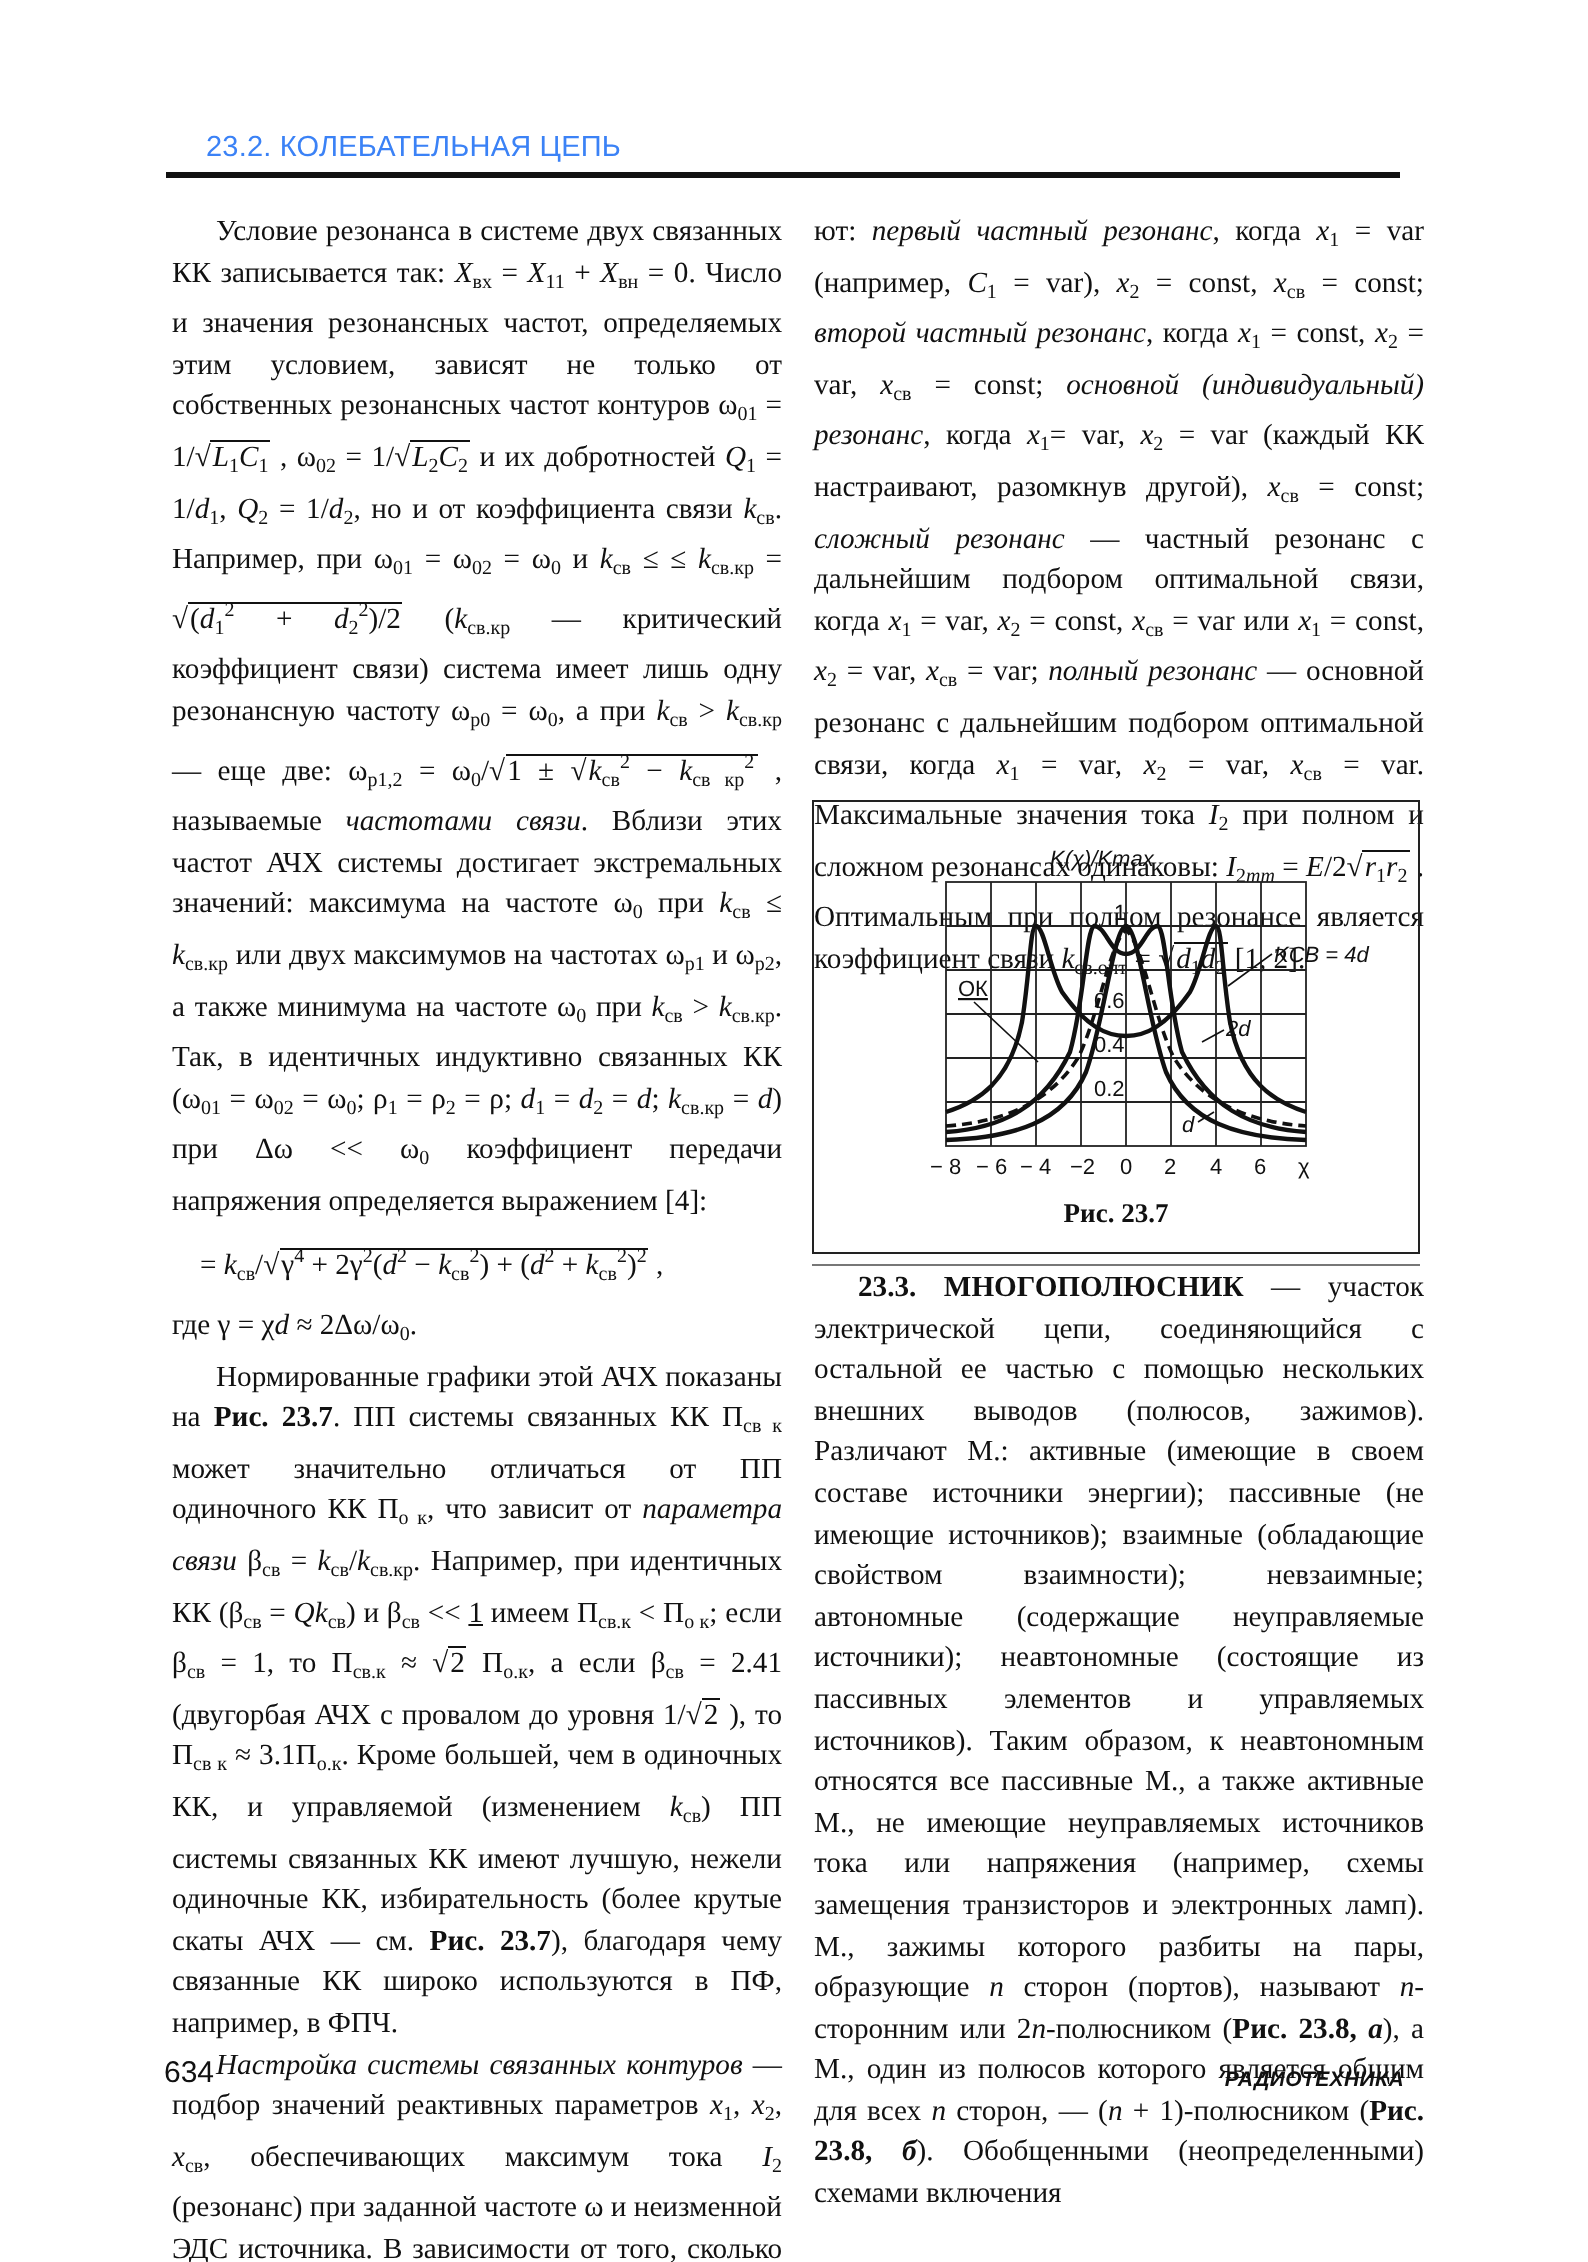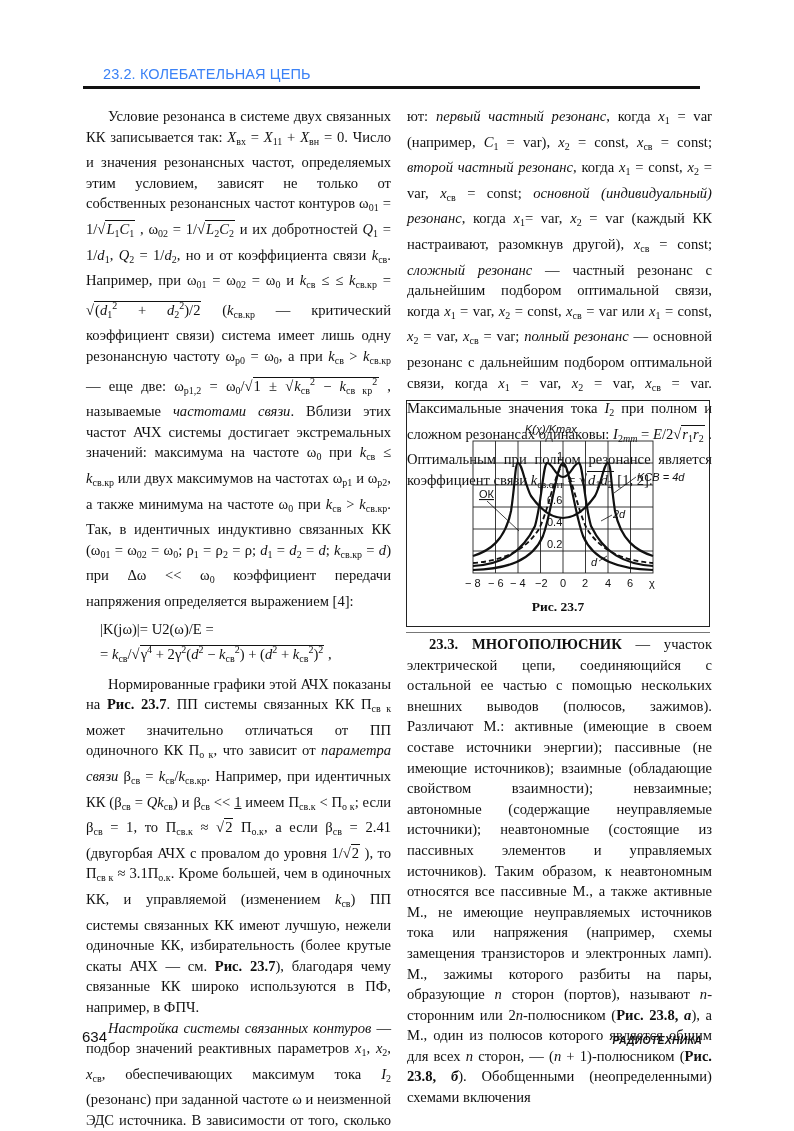--- a/index.html
+++ b/index.html
@@ -32,23 +32,23 @@
 <body>
 
 <div class="hdr">23.2. КОЛЕБАТЕЛЬНАЯ ЦЕПЬ</div>
 <div class="hdr-rule"></div>
 
 <div class="col col-left">
   <p class="p ind">
     Условие резонанса в системе двух связанных КК записывается так: <span class="it">X</span><span class="sub">вх</span> = <span class="it">X</span><span class="sub">11</span> + <span class="it">X</span><span class="sub">вн</span> = 0. Число и значения резонансных частот, определяемых этим условием, зависят не только от собственных резонансных частот контуров ω<span class="sub">01</span> = 1/√<span class="sq"><span class="it">L</span><span class="sub">1</span><span class="it">C</span><span class="sub">1</span></span> , ω<span class="sub">02</span> = 1/√<span class="sq"><span class="it">L</span><span class="sub">2</span><span class="it">C</span><span class="sub">2</span></span> и их добротностей <span class="it">Q</span><span class="sub">1</span> = 1/<span class="it">d</span><span class="sub">1</span>, <span class="it">Q</span><span class="sub">2</span> = 1/<span class="it">d</span><span class="sub">2</span>, но и от коэффициента связи <span class="it">k</span><span class="sub">св</span>. Например, при ω<span class="sub">01</span> = ω<span class="sub">02</span> = ω<span class="sub">0</span> и <span class="it">k</span><span class="sub">св</span> ≤ ≤ <span class="it">k</span><span class="sub">св.кр</span> = √<span class="sq">(<span class="it">d</span><span class="sub">1</span><span class="sup">2</span> + <span class="it">d</span><span class="sub">2</span><span class="sup">2</span>)/2</span> (<span class="it">k</span><span class="sub">св.кр</span> — критический коэффициент связи) система имеет лишь одну резонансную частоту ω<span class="sub">р0</span> = ω<span class="sub">0</span>, а при <span class="it">k</span><span class="sub">св</span> &gt; <span class="it">k</span><span class="sub">св.кр</span> — еще две: ω<span class="sub">р1,2</span> = ω<span class="sub">0</span>/√<span class="sq">1 ± √<span class="sq"><span class="it">k</span><span class="sub">св</span><span class="sup">2</span> − <span class="it">k</span><span class="sub">св кр</span><span class="sup">2</span></span></span> , называемые <span class="it">частотами связи</span>. Вблизи этих частот АЧХ системы достигает экстремальных значений: максимума на частоте ω<span class="sub">0</span> при <span class="it">k</span><span class="sub">св</span> ≤ <span class="it">k</span><span class="sub">св.кр</span> или двух максимумов на частотах ω<span class="sub">р1</span> и ω<span class="sub">р2</span>, а также минимума на частоте ω<span class="sub">0</span> при <span class="it">k</span><span class="sub">св</span> &gt; <span class="it">k</span><span class="sub">св.кр</span>. Так, в идентичных индуктивно связанных КК (ω<span class="sub">01</span> = ω<span class="sub">02</span> = ω<span class="sub">0</span>; ρ<span class="sub">1</span> = ρ<span class="sub">2</span> = ρ; <span class="it">d</span><span class="sub">1</span> = <span class="it">d</span><span class="sub">2</span> = <span class="it">d</span>; <span class="it">k</span><span class="sub">св.кр</span> = <span class="it">d</span>) при Δω &lt;&lt; ω<span class="sub">0</span> коэффициент передачи напряжения определяется выражением [4]:
   </p>
   <div class="formula-block">
-    <div>|K(jω)|= U2(ω)/E =</div>
     <div>= <span class="it">k</span><span class="sub">св</span>/√<span class="sq">γ<span class="sup">4</span> + 2γ<span class="sup">2</span>(<span class="it">d</span><span class="sup">2</span> − <span class="it">k</span><span class="sub">св</span><span class="sup">2</span>) + (<span class="it">d</span><span class="sup">2</span> + <span class="it">k</span><span class="sub">св</span><span class="sup">2</span>)<span class="sup">2</span></span> ,</div>
   </div>
+  <p class="p">где γ = χ<span class="it">d</span> ≈ 2Δω/ω<span class="sub">0</span>.</p>
   <p class="p ind">
     Нормированные графики этой АЧХ показаны на <span class="b">Рис. 23.7</span>. ПП системы связанных КК П<span class="sub">св к</span> может значительно отличаться от ПП одиночного КК П<span class="sub">о к</span>, что зависит от <span class="it">параметра связи</span> β<span class="sub">св</span> = <span class="it">k</span><span class="sub">св</span>/<span class="it">k</span><span class="sub">св.кр</span>. Например, при идентичных КК (β<span class="sub">св</span> = <span class="it">Qk</span><span class="sub">св</span>) и β<span class="sub">св</span> &lt;&lt; <u>1</u> имеем П<span class="sub">св.к</span> &lt; П<span class="sub">о к</span>; если β<span class="sub">св</span> = 1, то П<span class="sub">св.к</span> ≈ √<span class="sq">2</span> П<span class="sub">о.к</span>, а если β<span class="sub">св</span> = 2.41 (двугорбая АЧХ с провалом до уровня 1/√<span class="sq">2</span> ), то П<span class="sub">св к</span> ≈ 3.1П<span class="sub">о.к</span>. Кроме большей, чем в одиночных КК, и управляемой (изменением <span class="it">k</span><span class="sub">св</span>) ПП системы связанных КК имеют лучшую, нежели одиночные КК, избирательность (более крутые скаты АЧХ — см. <span class="b">Рис. 23.7</span>), благодаря чему связанные КК широко используются в ПФ, например, в ФПЧ.
   </p>
   <p class="p ind">
     <span class="it">Настройка системы связанных контуров</span> — подбор значений реактивных параметров <span class="it">x</span><span class="sub">1</span>, <span class="it">x</span><span class="sub">2</span>, <span class="it">x</span><span class="sub">св</span>, обеспечивающих максимум тока <span class="it">I</span><span class="sub">2</span> (резонанс) при заданной частоте ω и неизменной ЭДС  источника. В зависимости от того, сколько и какие из этих параметров варьируются (var), а какие остаются произвольными и неизменными (const) при настройке, различа-
   </p>
 </div>
 
 <div class="col col-right">
   <p class="p">

